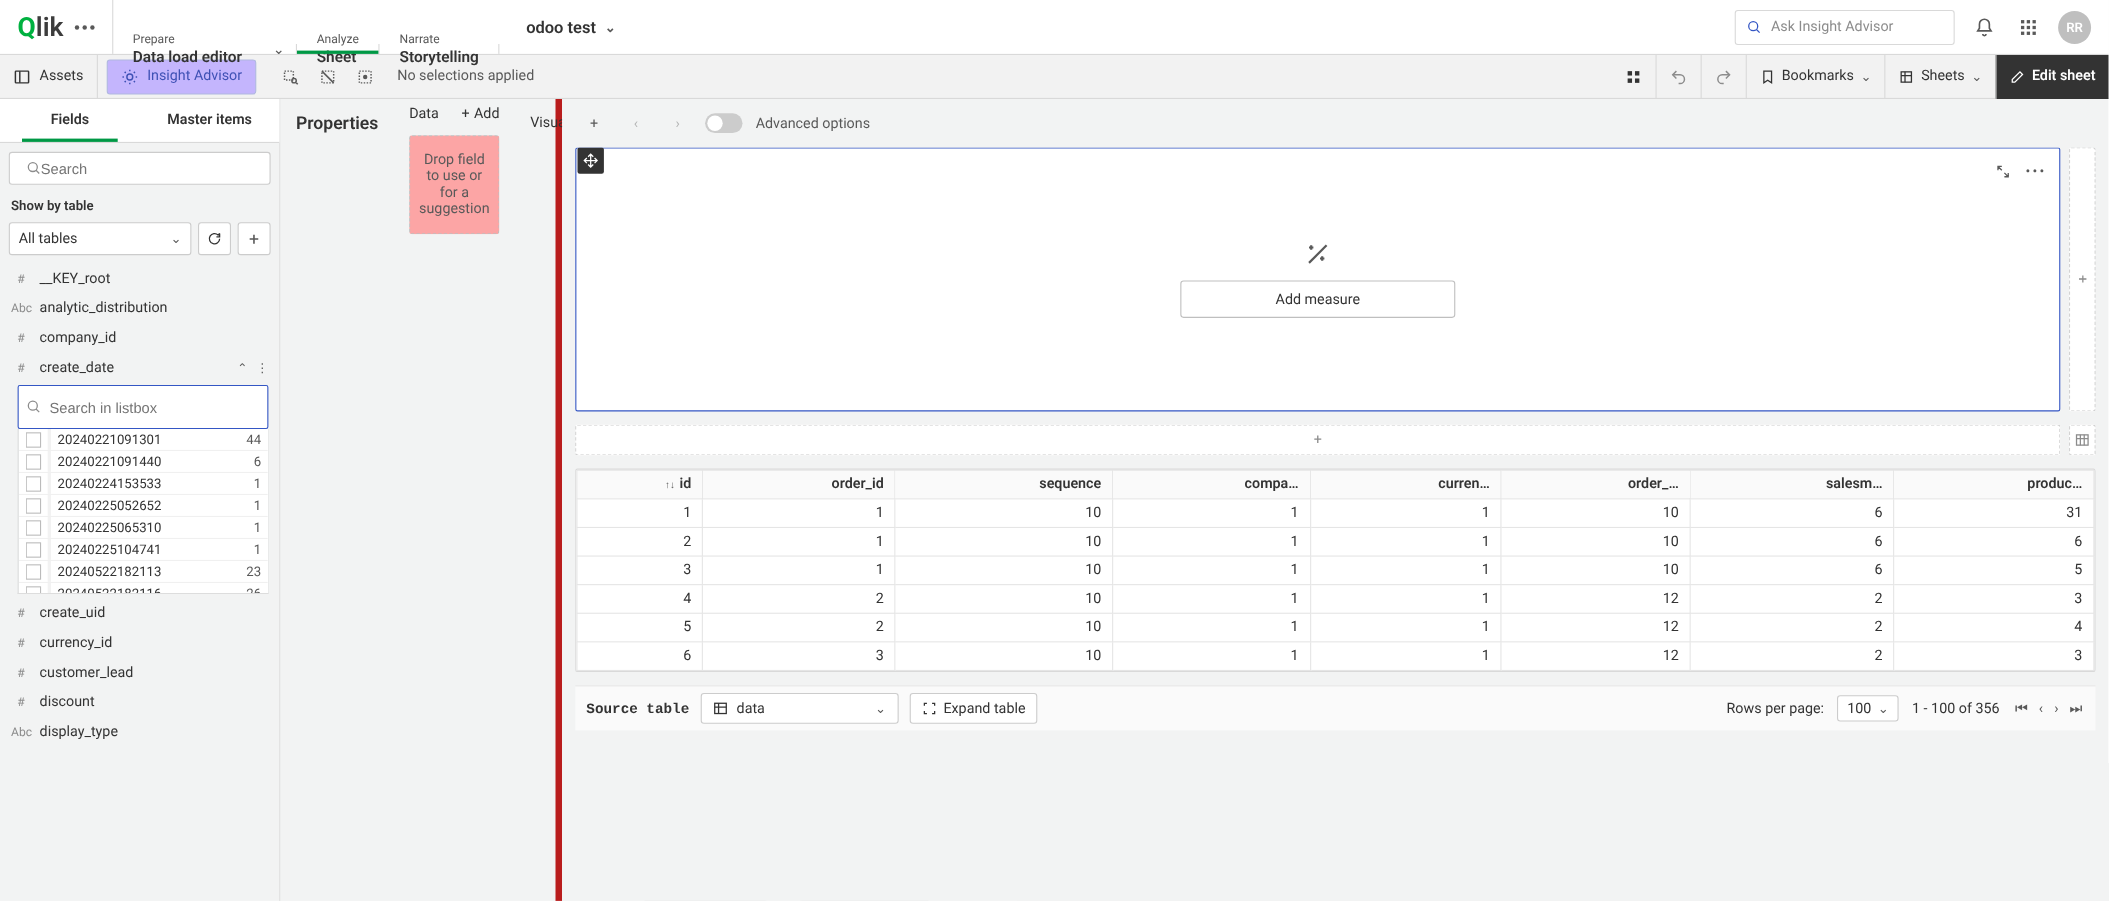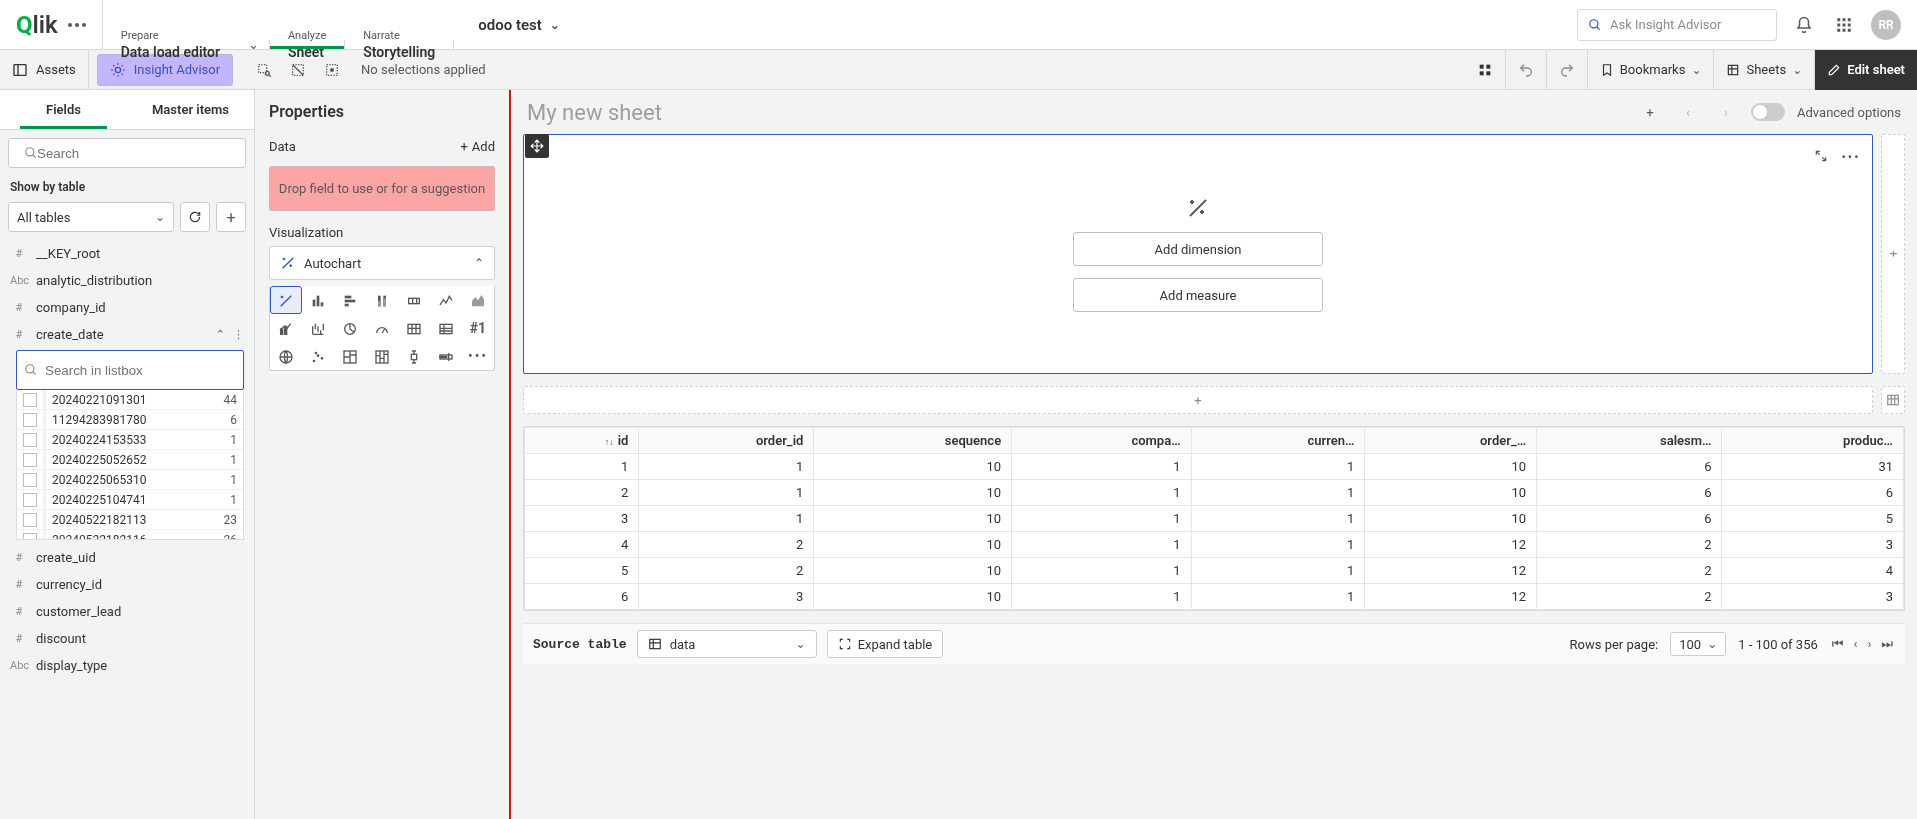--- a/index.html
+++ b/index.html
@@ -69,21 +69,21 @@
   .listbox-search input { width: 100%; height: 40px; border: 1.5px solid #3456c4; border-radius: 2px; padding: 0 8px 0 28px; }
   .listbox-search svg { position: absolute; left: 8px; top: 50%; transform: translateY(-50%); color: #8c8c8c; }
   .lb-values { border: 1px solid #ddd; border-top: none; background: #fff; max-height: 150px; overflow-y: auto; }
   .lb-row { display: flex; align-items: center; height: 20px; padding: 0 6px; font-size: 12px; border-bottom: 1px solid #f0f0f0; }
   .lb-check { width: 14px; height: 14px; border: 1px solid #bbb; margin-right: 6px; flex-shrink: 0; }
   .lb-bar { width: 3px; align-self: stretch; background: #f2f2f2; margin-right: 6px; }
   .lb-val { flex: 1; color: #333; }
   .lb-count { color: #595959; text-align: right; min-width: 24px; }
 
   
-  .props-panel { width: 256px; border-right: 2px solid #b91c1c; display: flex; flex-direction: column; background: #f2f3f3; }
+  .props-panel { width: 256px; border-right: 6px solid #b91c1c; display: flex; flex-direction: row; background: #f2f3f3; }
   .props-title { font-size: 16px; font-weight: 600; padding: 12px 14px; }
   .props-section { padding: 0 14px; }
   .props-section-hdr { display: flex; justify-content: space-between; align-items: center; padding: 6px 0; font-size: 13px; color: #333; }
   .add-link { color: #333; font-size: 13px; cursor: pointer; display: inline-flex; align-items: center; gap: 4px; }
   .drop-field { margin-top: 6px; border: 1px dashed #bfbfbf; border-radius: 3px; background: #fca5a5; text-align: center; padding: 14px 8px; color: #595959; font-size: 13px; }
   .viz-hdr { padding: 14px 14px 6px; color: #333; }
   .viz-type { margin: 0 14px; border: 1px solid #d0d0d0; border-radius: 3px; background: #fff; display: flex; align-items: center; justify-content: space-between; padding: 8px 10px; cursor: pointer; }
   .viz-name { display: inline-flex; align-items: center; gap: 8px; }
   .chart-grid { margin: 6px 14px 0; border: 1px solid #d0d0d0; border-top: none; border-radius: 0 0 3px 3px; background: #fff; display: grid; grid-template-columns: repeat(7, 1fr); }
   .chart-cell { height: 28px; display: flex; align-items: center; justify-content: center; cursor: pointer; color: #595959; font-size: 14px; }
@@ -349,21 +349,21 @@
           <div class="lb-values">
             <div class="lb-row">
               <span class="lb-check"></span>
               <span class="lb-bar"></span>
               <span class="lb-val">20240221091301</span>
               <span class="lb-count">44</span>
             </div>
             <div class="lb-row">
               <span class="lb-check"></span>
               <span class="lb-bar"></span>
-              <span class="lb-val">11294283981780</span>
+              <span class="lb-val">20240221091440</span>
               <span class="lb-count">6</span>
             </div>
             <div class="lb-row">
               <span class="lb-check"></span>
               <span class="lb-bar"></span>
               <span class="lb-val">20240224153533</span>
               <span class="lb-count">1</span>
             </div>
             <div class="lb-row">
               <span class="lb-check"></span>
@@ -567,21 +567,20 @@
             </svg></span>
         </div>
         <div class="chart-cell">
           <span><span style="letter-spacing:2px">•••</span></span>
         </div>
       </div>
   </div>
 
   <div class="canvas">
     <div class="canvas-hdr">
-      <div class="sheet-title">My new sheet</div>
       <div class="canvas-actions">
         <span class="icon-btn">+</span>
         <span class="icon-btn" style="opacity:.4">‹</span>
         <span class="icon-btn" style="opacity:.4">›</span>
         <span class="toggle"></span>
         <span class="adv-label">Advanced options</span>
       </div>
     </div>
 
     <div class="canvas-body">
@@ -600,23 +599,20 @@
                 </svg>
             </span>
             <span class="card-tool">
                 <span style="letter-spacing:2px">•••</span>
               </span>
           </div>
           <svg class="wand" width="24" height="24" viewBox="0 0 24 24" fill="none" stroke="currentColor" stroke-width="2">
               <path d="M4 20 20 4"></path>
               <path d="M6 4v4M4 6h4M16 14v4M14 16h4"></path>
             </svg>
-          <div class="pill-btn">
-              <span>Add dimension</span>
-            </div>
           <div class="pill-btn">
               <span>Add measure</span>
             </div>
         </div>
         <div style="width:24px; display:flex; flex-direction:column; gap:6px;">
           <div class="add-strip" style="flex:1; writing-mode:vertical-rl; height:auto;">+</div>
         </div>
       </div>
 
       <div style="display:flex; gap:8px;">

